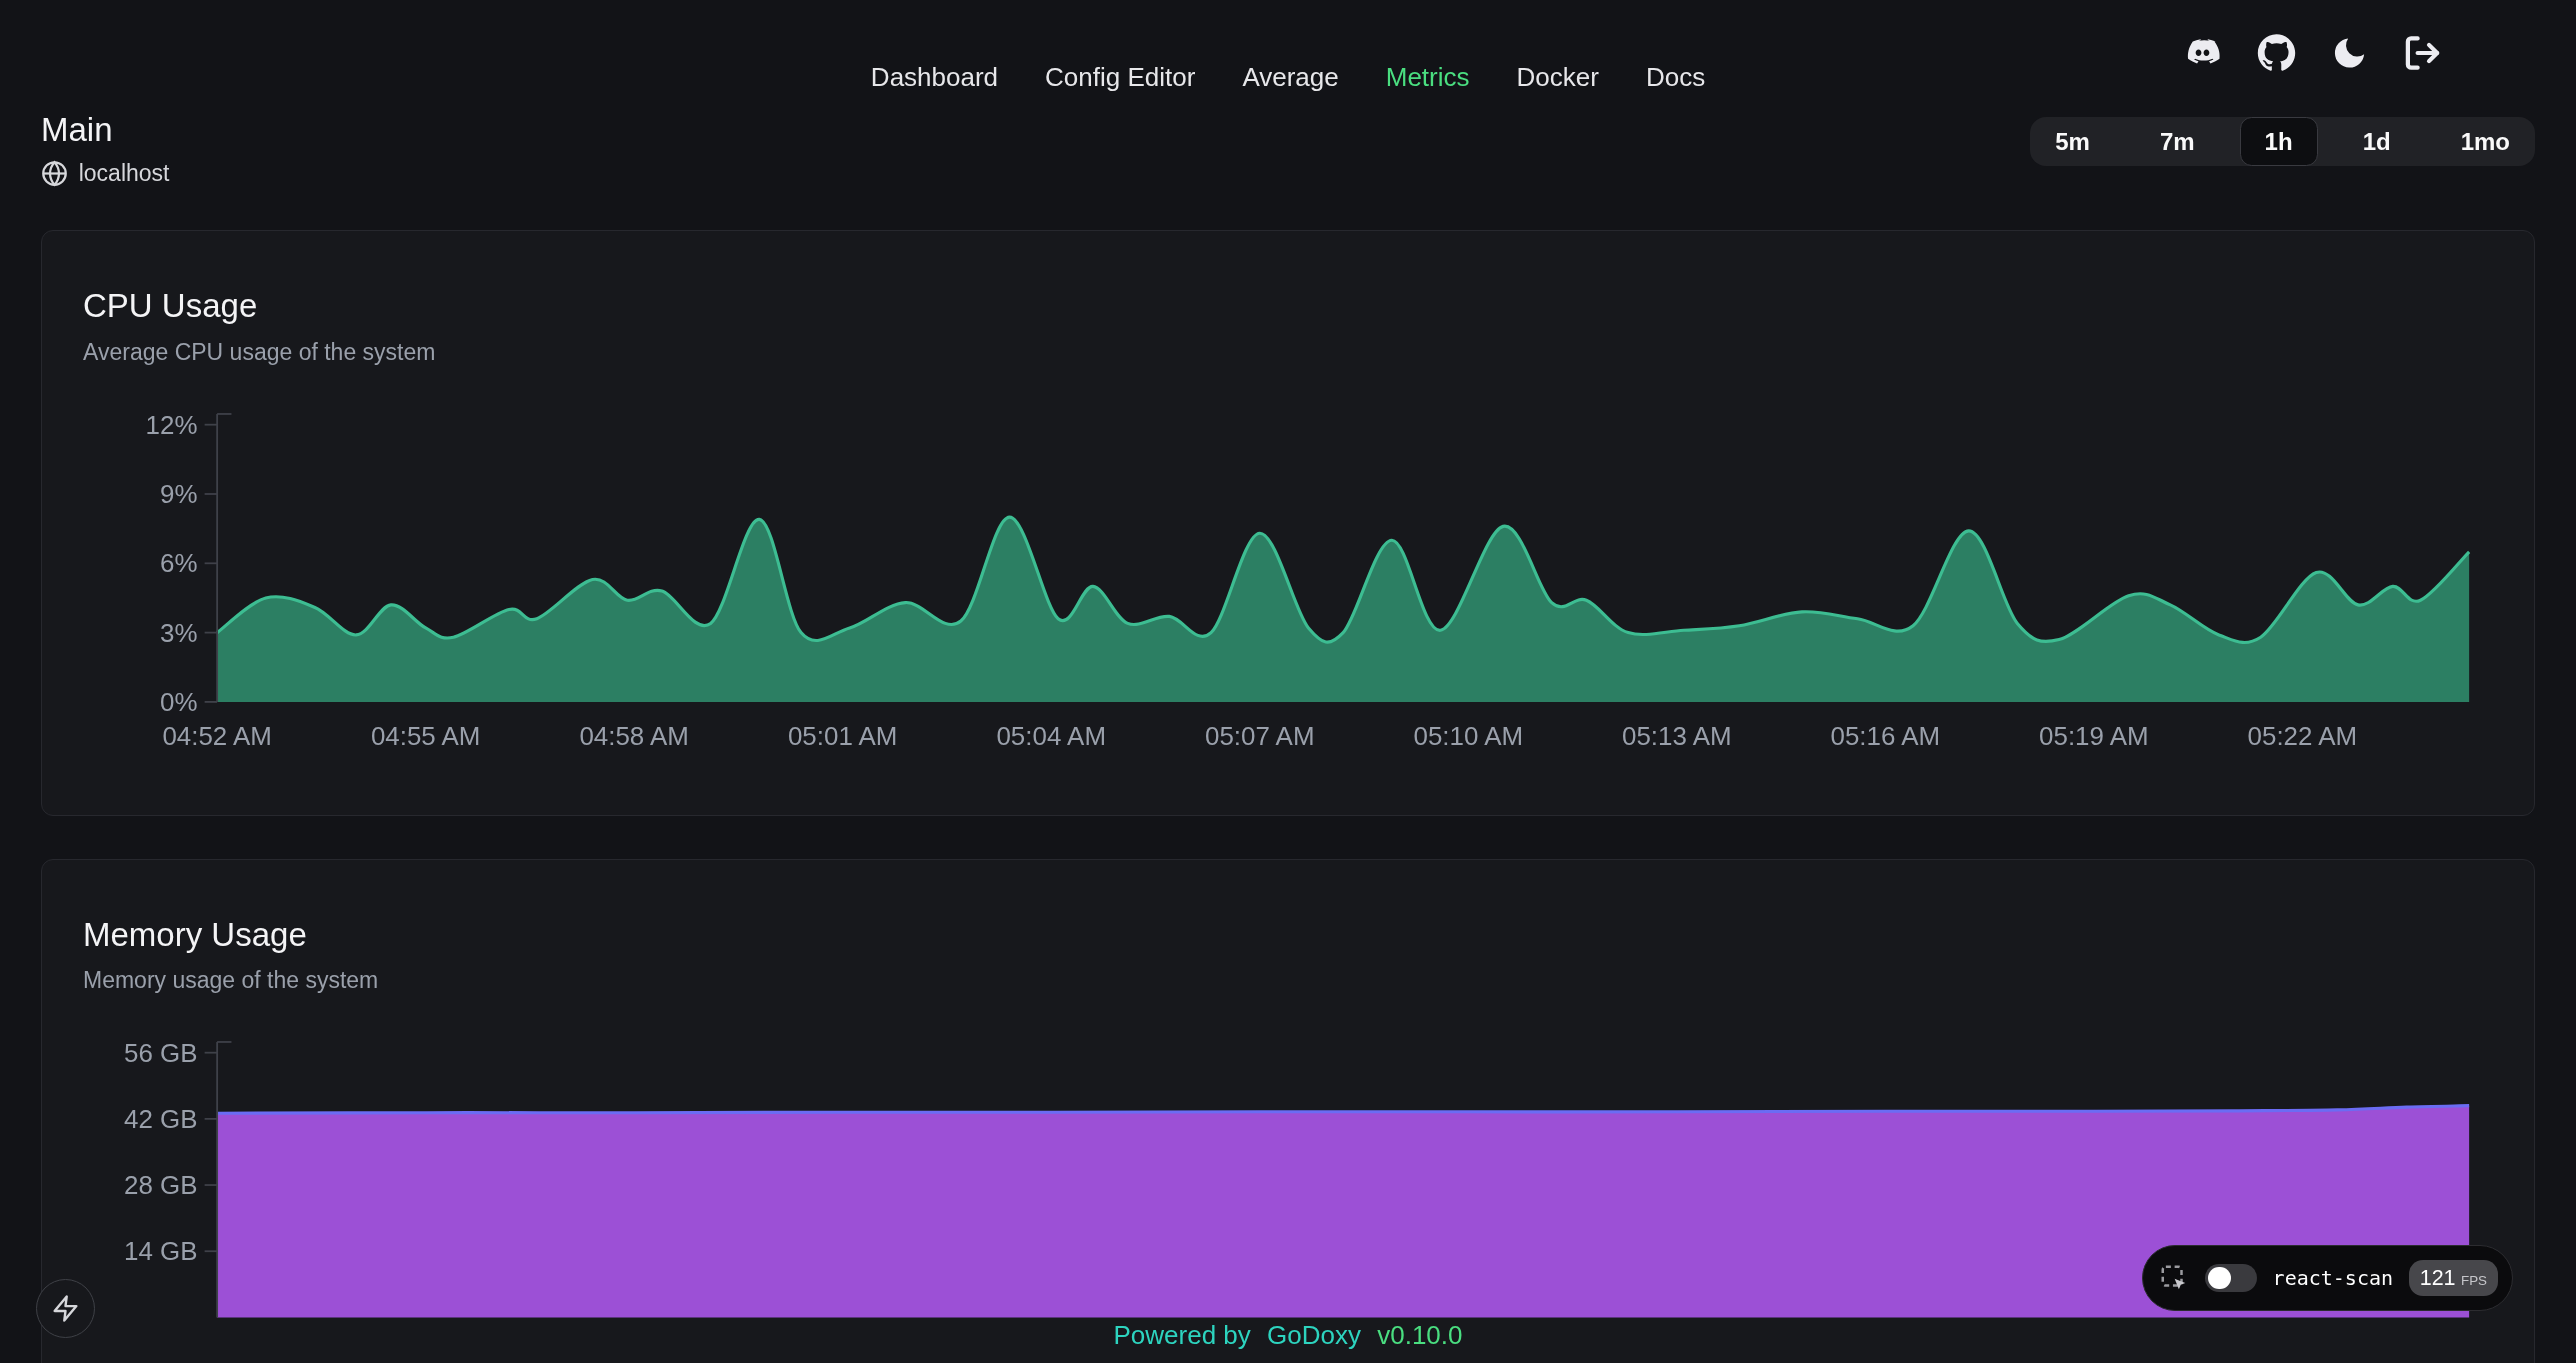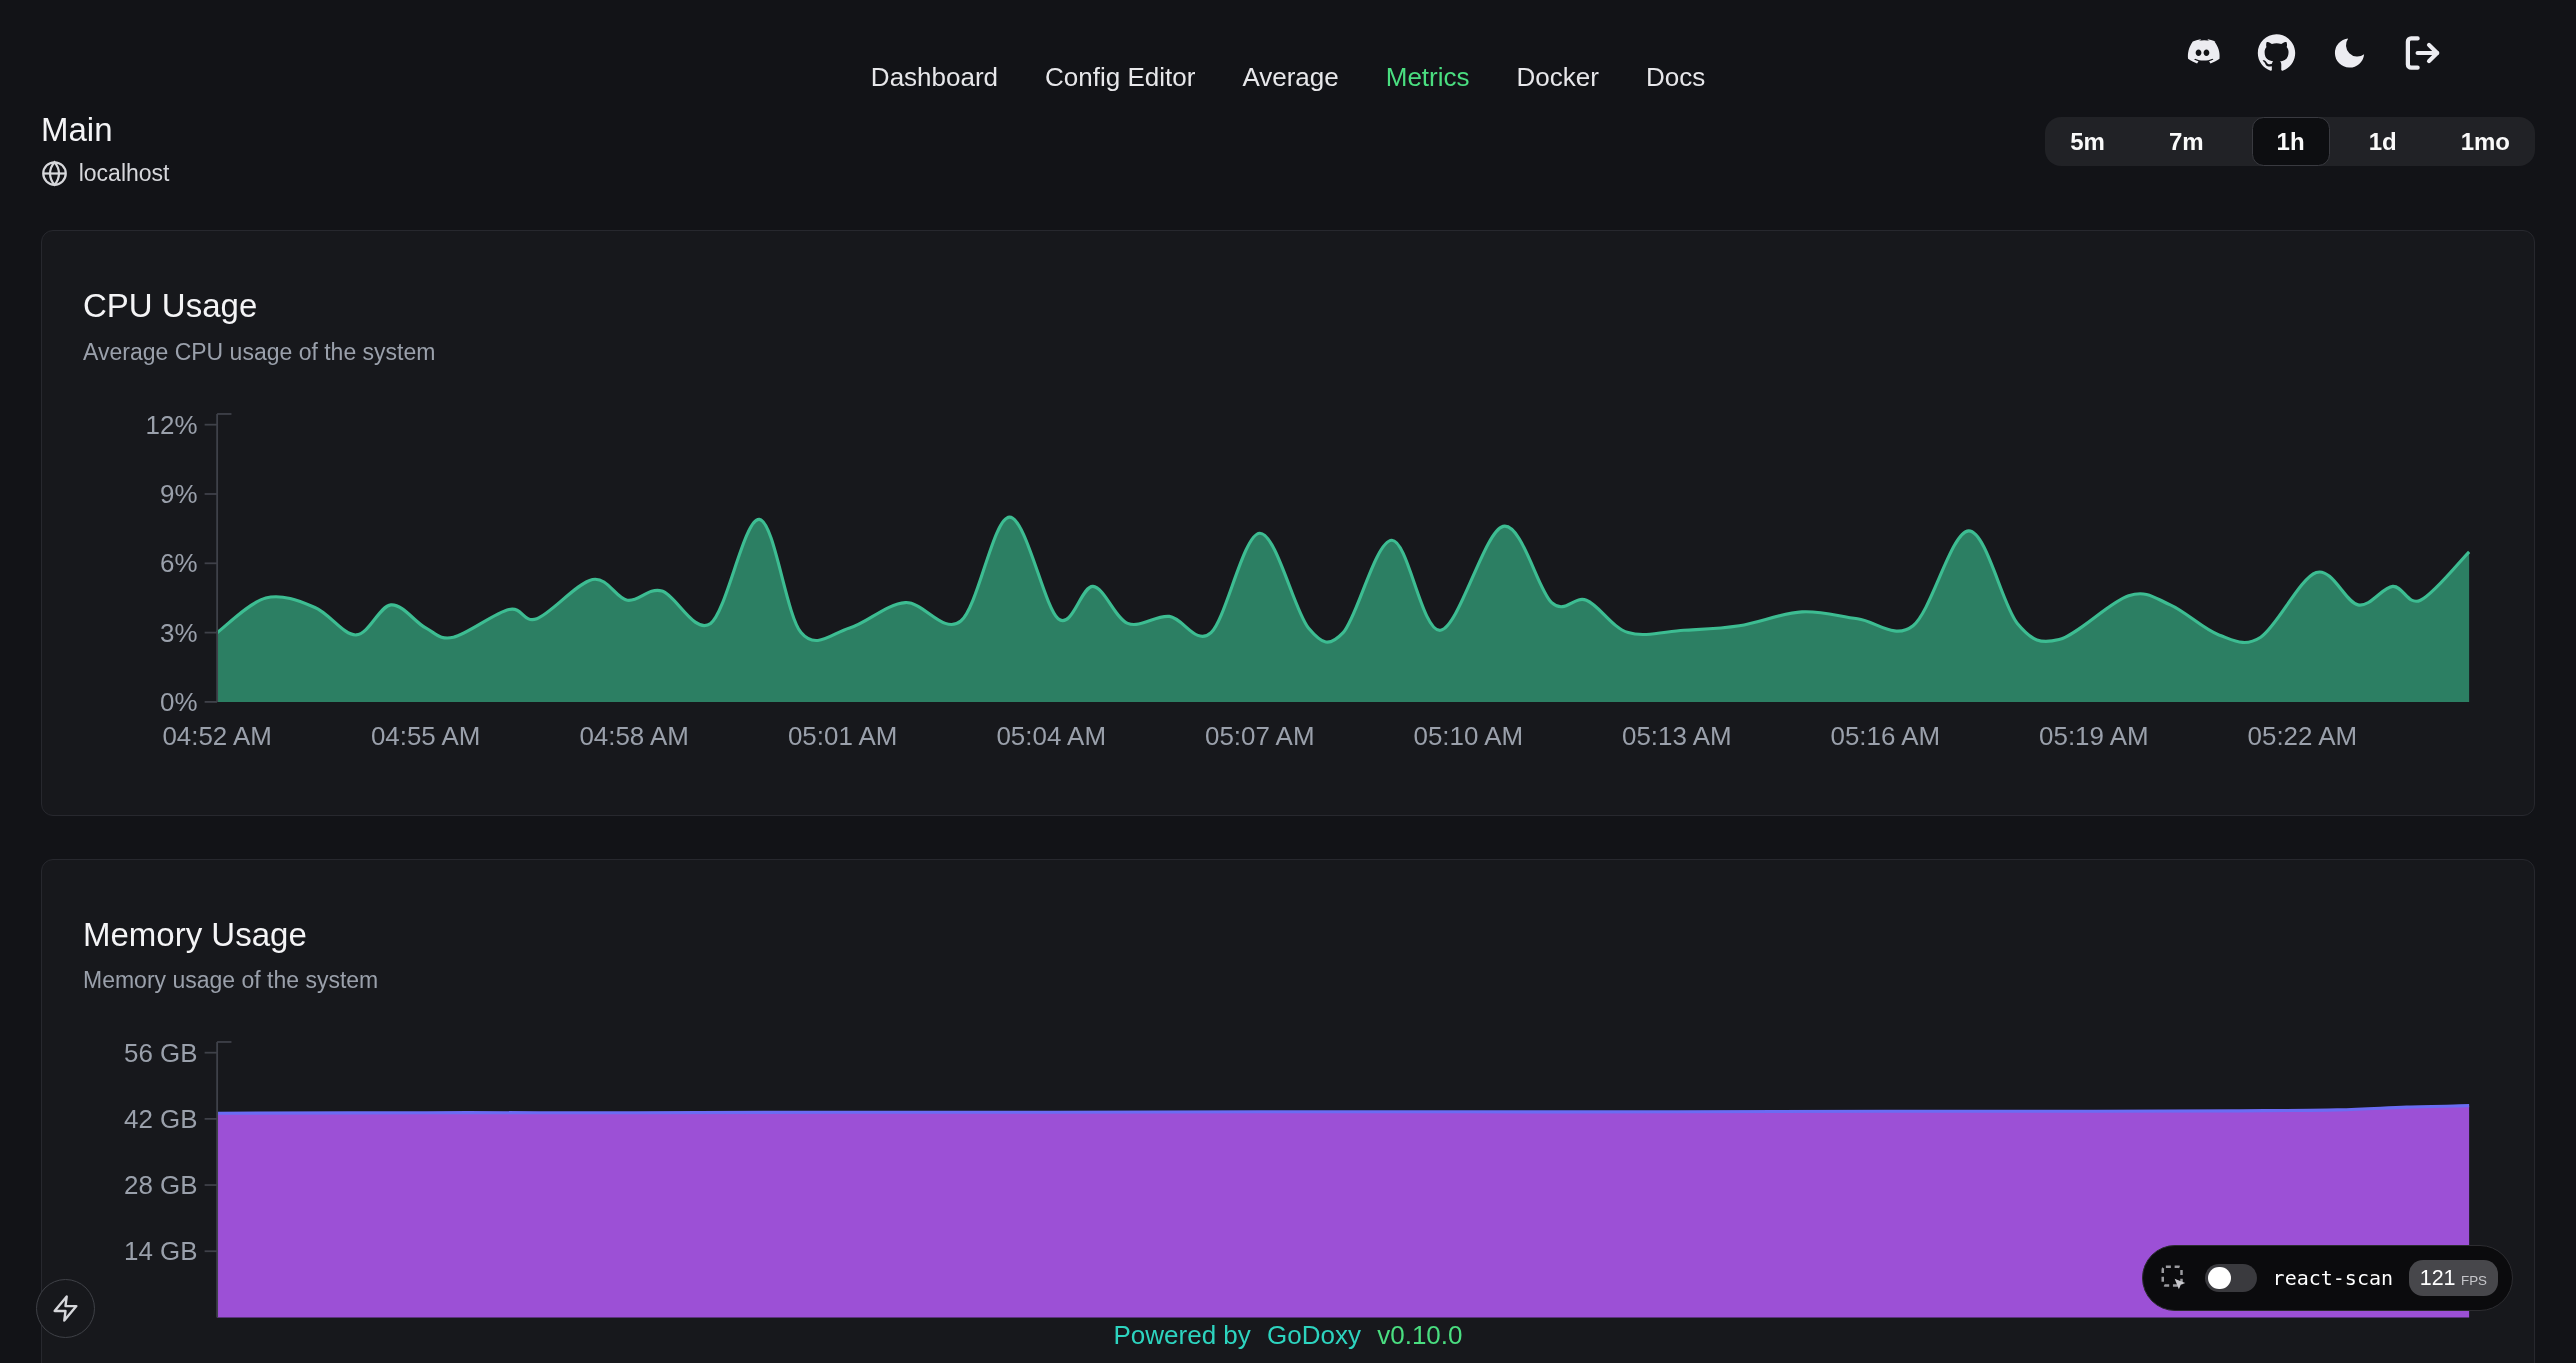--- a/index.html
+++ b/index.html
@@ -14,24 +14,24 @@
   .nav-links { display:flex; gap:47px; font-size:26px; font-weight:500; color:#e7e7ea;margin-top:48px; }
   .nav-item { cursor:pointer; }
   .nav-item.active { color:#4ade80; }
   .nav-icons { position:absolute; right:134px; top:50%; transform:translateY(-50%); display:flex; gap:34px; align-items:center; }
   .icon-btn { background:none; border:none; padding:0; margin:0; cursor:pointer; color:#ececf1; display:flex; align-items:center; }
   .icon-btn svg { display:block; }
   
   .page-head { display:flex; justify-content:space-between; align-items:flex-start; padding:5.4px 41px 0; }
   .page-title { margin:0; font-size:33px; font-weight:500; color:#f4f4f6; }
   .host-row { display:flex; align-items:center; gap:10.7px; margin-top:10.7px; color:#d6d7db; font-size:23px; }
-  .time-range { display:flex; align-items:flex-start; background:#212226; border-radius:16px; padding:0; gap:14px; margin-top:5.4px; }
+  .time-range { display:flex; align-items:flex-start; background:#212226; border-radius:16px; padding:0; gap:20px; margin-top:5.4px; }
   .tr-btn { border:0.9px solid transparent; background:transparent; color:#fafafa; font-size:24px; font-weight:600;
             padding:9.8px 24px; border-radius:11.6px; cursor:pointer; font-family:inherit; }
-  .tr-btn.selected { background:#0d0e11; border:0.9px solid #393a40;margin-left:9px; }
+  .tr-btn.selected { background:#0d0e11; border:0.9px solid #393a40; }
   
   .card { margin:43px 41px 0; background:#17181c; border:0.9px solid #27282e; border-radius:12px; padding:55px 41px 36px; }
   .card-title { margin:0; font-size:33px; font-weight:500; color:#f4f4f6; line-height:39px; }
   .card-subtitle { margin:12.5px 0 0; font-size:23px; color:#9aa0ab; line-height:29px; }
   .chart { display:block; margin-top:45px; }
   .chart text { font-family:"Liberation Sans", sans-serif; }
   .card-mem { height:841px; overflow:hidden; }
   
   .footer { position:absolute; left:0; right:0; bottom:12.5px; text-align:center; font-size:26px; z-index:5; }
   .footer .pb { color:#2dd4bf; }

